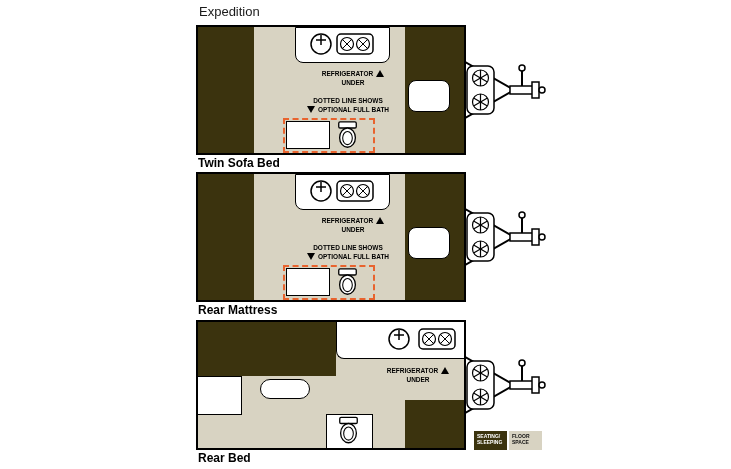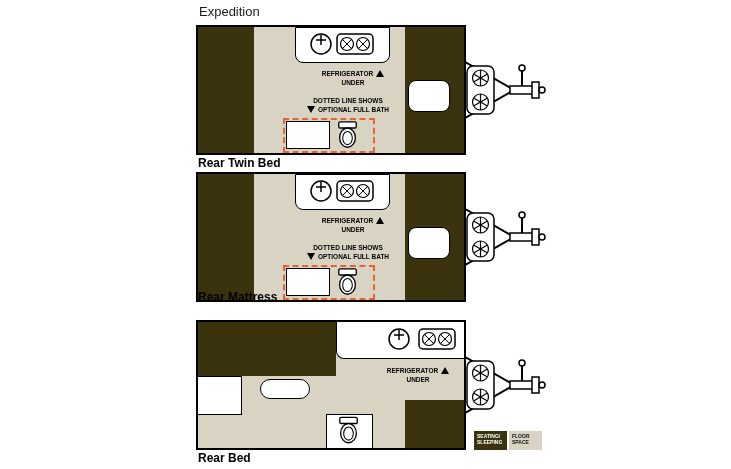--- a/index.html
+++ b/index.html
@@ -83,21 +83,21 @@
       <circle cx="16.5" cy="53" r="8"></circle>
         <line x1="16.5" y1="45" x2="16.5" y2="61"></line>
       <line x1="9.6" y1="49" x2="23.4" y2="57"></line>
         <line x1="9.6" y1="57" x2="23.4" y2="49"></line>
       <circle cx="16.5" cy="77" r="8"></circle>
         <line x1="16.5" y1="69" x2="16.5" y2="85"></line>
       <line x1="9.6" y1="73" x2="23.4" y2="81"></line>
         <line x1="9.6" y1="81" x2="23.4" y2="73"></line>
     </g>
   </svg>
-  <div class="plan-label" style="top:156px;">Rear Twin Bed</div>
+  <div class="plan-label" style="top:156px;">Twin Sofa Bed</div>
 
   <div class="plan-body" style="top:172px;">
     <div class="block" style="left:0;top:0;width:56px;height:126px;"></div>
     <div class="block" style="left:207px;top:0;width:59px;height:126px;"></div>
     <div class="white-box" style="left:97px;top:0;width:95px;height:36px;border-radius:0 0 8px 8px;">
       <svg width="92" height="33" viewBox="0 0 92 33">
         <g fill="#fff" stroke="#000">
           <circle cx="25" cy="16" r="10" stroke-width="1.5"></circle>
           <line x1="25" y1="7" x2="25" y2="17" stroke-width="1.5"></line>
           <line x1="20" y1="12" x2="30" y2="12" stroke-width="1.5"></line>
@@ -141,21 +141,21 @@
       <circle cx="16.5" cy="53" r="8"></circle>
         <line x1="16.5" y1="45" x2="16.5" y2="61"></line>
       <line x1="9.6" y1="49" x2="23.4" y2="57"></line>
         <line x1="9.6" y1="57" x2="23.4" y2="49"></line>
       <circle cx="16.5" cy="77" r="8"></circle>
         <line x1="16.5" y1="69" x2="16.5" y2="85"></line>
       <line x1="9.6" y1="73" x2="23.4" y2="81"></line>
         <line x1="9.6" y1="81" x2="23.4" y2="73"></line>
     </g>
   </svg>
-  <div class="plan-label" style="top:290px;">Rear Mattress</div>
+  <div class="plan-label" style="top:303px;">Rear Mattress</div>
 
   <div class="plan-body" style="top:320px;">
     <div class="block" style="left:0;top:0;width:138px;height:54px;"></div>
     <div class="block" style="left:207px;top:78px;width:59px;height:48px;"></div>
     <div class="white-box" style="left:138px;top:0;width:128px;height:37px;border:1.5px solid #000;border-right:none;border-top:none;border-radius:0 0 0 8px;">
       <svg width="126" height="34" viewBox="0 0 126 34">
         <g fill="#fff" stroke="#000">
           <circle cx="62" cy="17" r="10" stroke-width="1.5"></circle>
           <line x1="62" y1="8" x2="62" y2="18" stroke-width="1.5"></line>
           <line x1="57" y1="13" x2="67" y2="13" stroke-width="1.5"></line>

